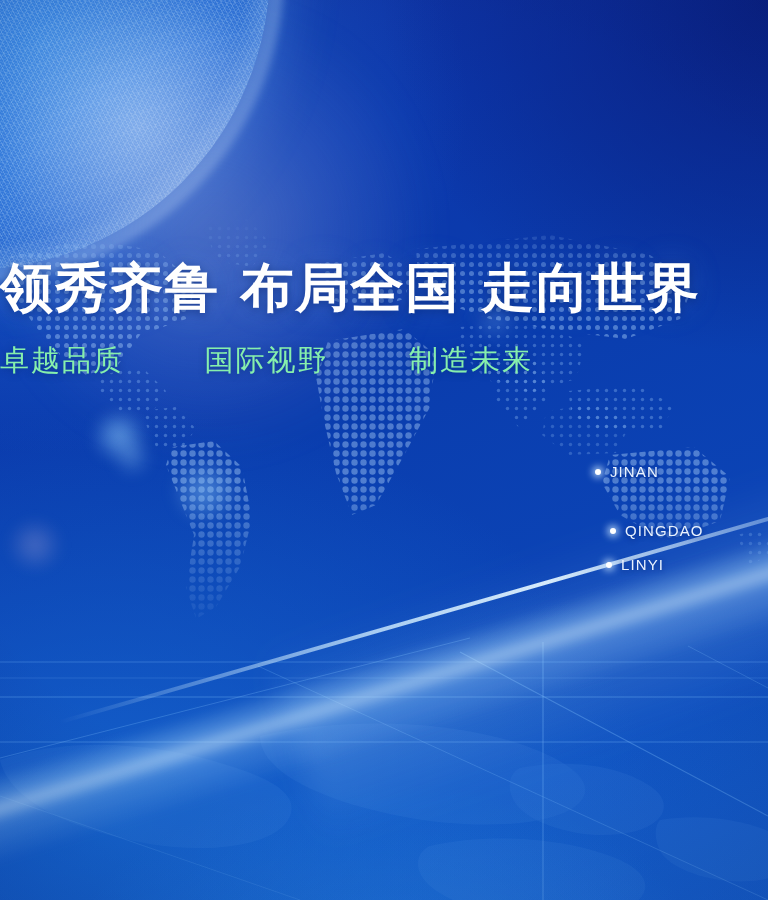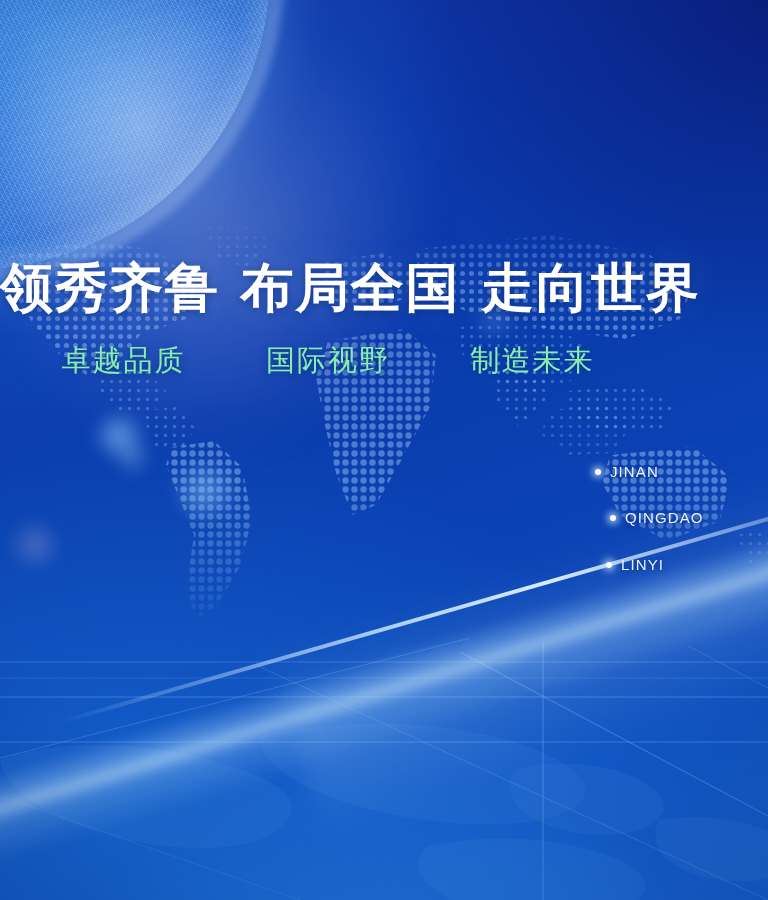--- a/index.html
+++ b/index.html
@@ -147,21 +147,21 @@
   }
 
   
   #vignette{
     background:radial-gradient(115% 85% at 50% 45%, rgba(0,0,0,0) 52%, rgba(3,20,80,.28) 100%);
   }
 
   
   #headline-block{
     position:absolute; left:0; top:258px; width:656px;
-    text-align:center; z-index:6;
+    z-index:6;
   }
   #headline{
     font-family:"DejaVu Serif","Liberation Serif", serif;
     font-weight:700;
     font-size:53px;
     line-height:1.12;
     letter-spacing:2px;
     color:#ffffff;
     text-shadow:0 2px 10px rgba(4,30,100,.55), 0 0 30px rgba(130,190,255,.25);
     white-space:nowrap;
@@ -192,21 +192,21 @@
   }
   .city-label{
     font-family:"Liberation Sans", sans-serif;
     font-weight:300;
     font-size:15px;
     letter-spacing:1.1px;
     color:#eaf3ff;
     text-shadow:0 1px 5px rgba(5,30,100,.6);
   }
   #city-jinan   { left:561px; top:463px;padding-left:34px; }
-  #city-qingdao { left:610px; top:509px; }
+  #city-qingdao { left:610px; top:522px; }
   #city-linyi   { left:606px; top:556px;justify-content:flex-end; }
 </style>
 </head>
 <body>
 
 <div id="banner">
 
   <div class="layer" id="bg-base"></div>
   <div class="layer" id="bg-topright"></div>
   <div class="layer" id="bg-bottom-glow"></div>

